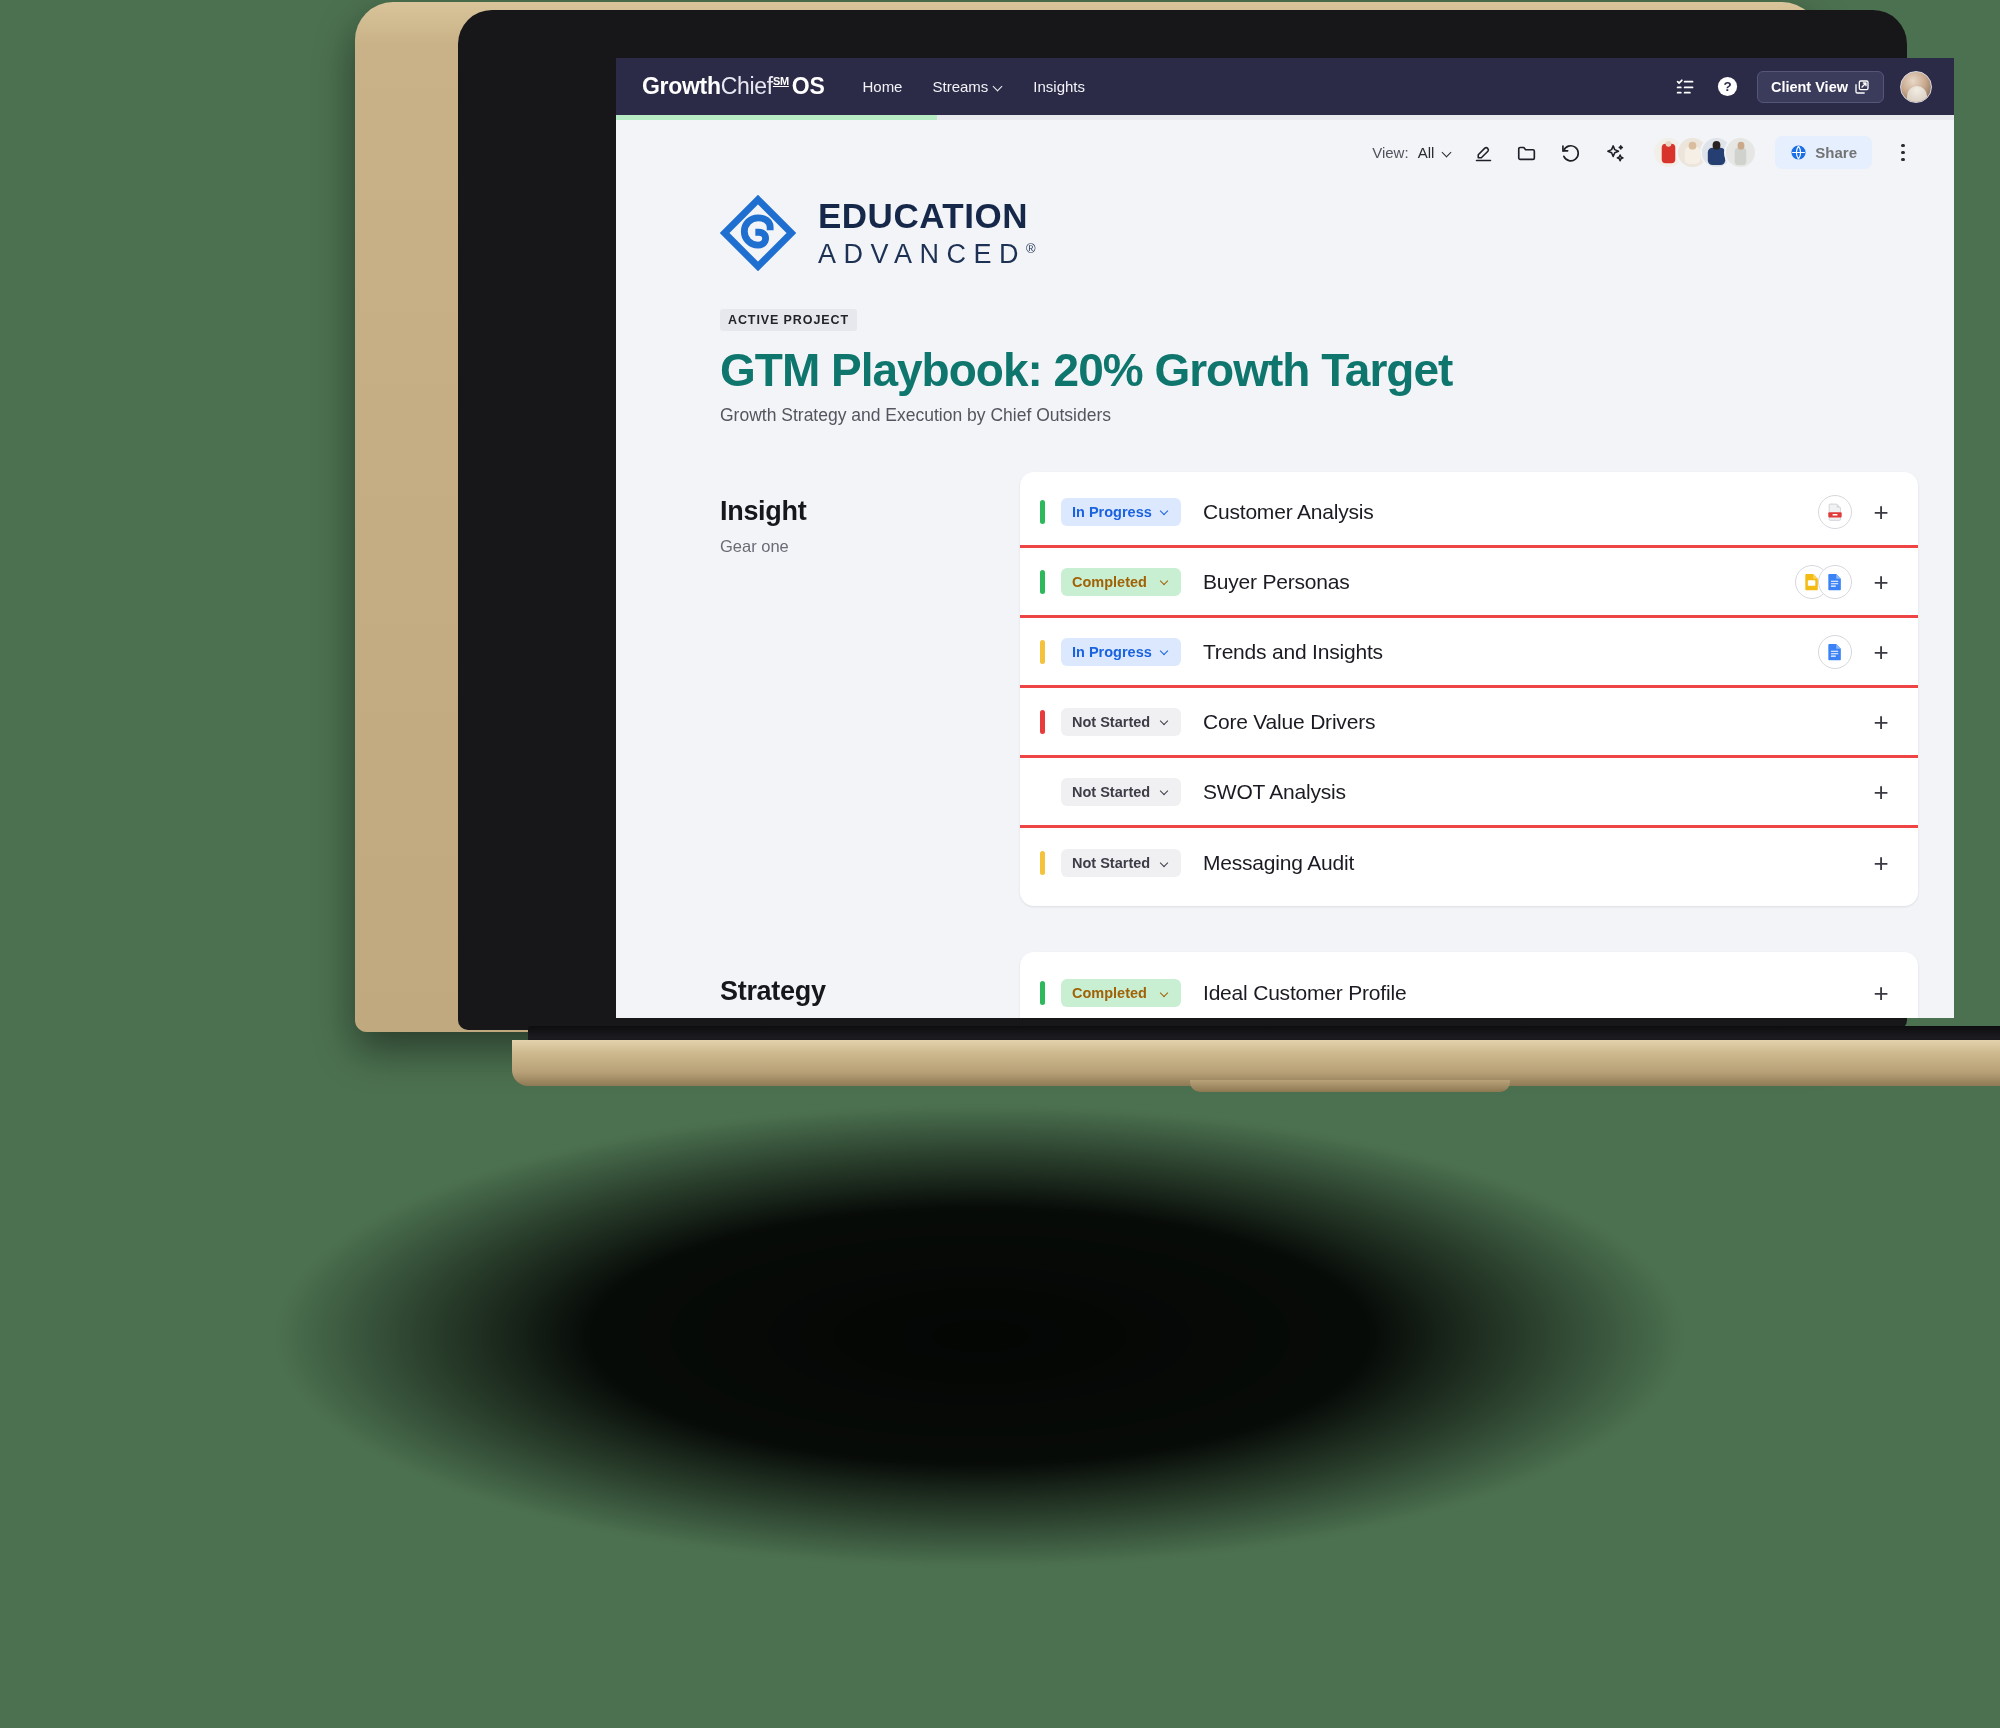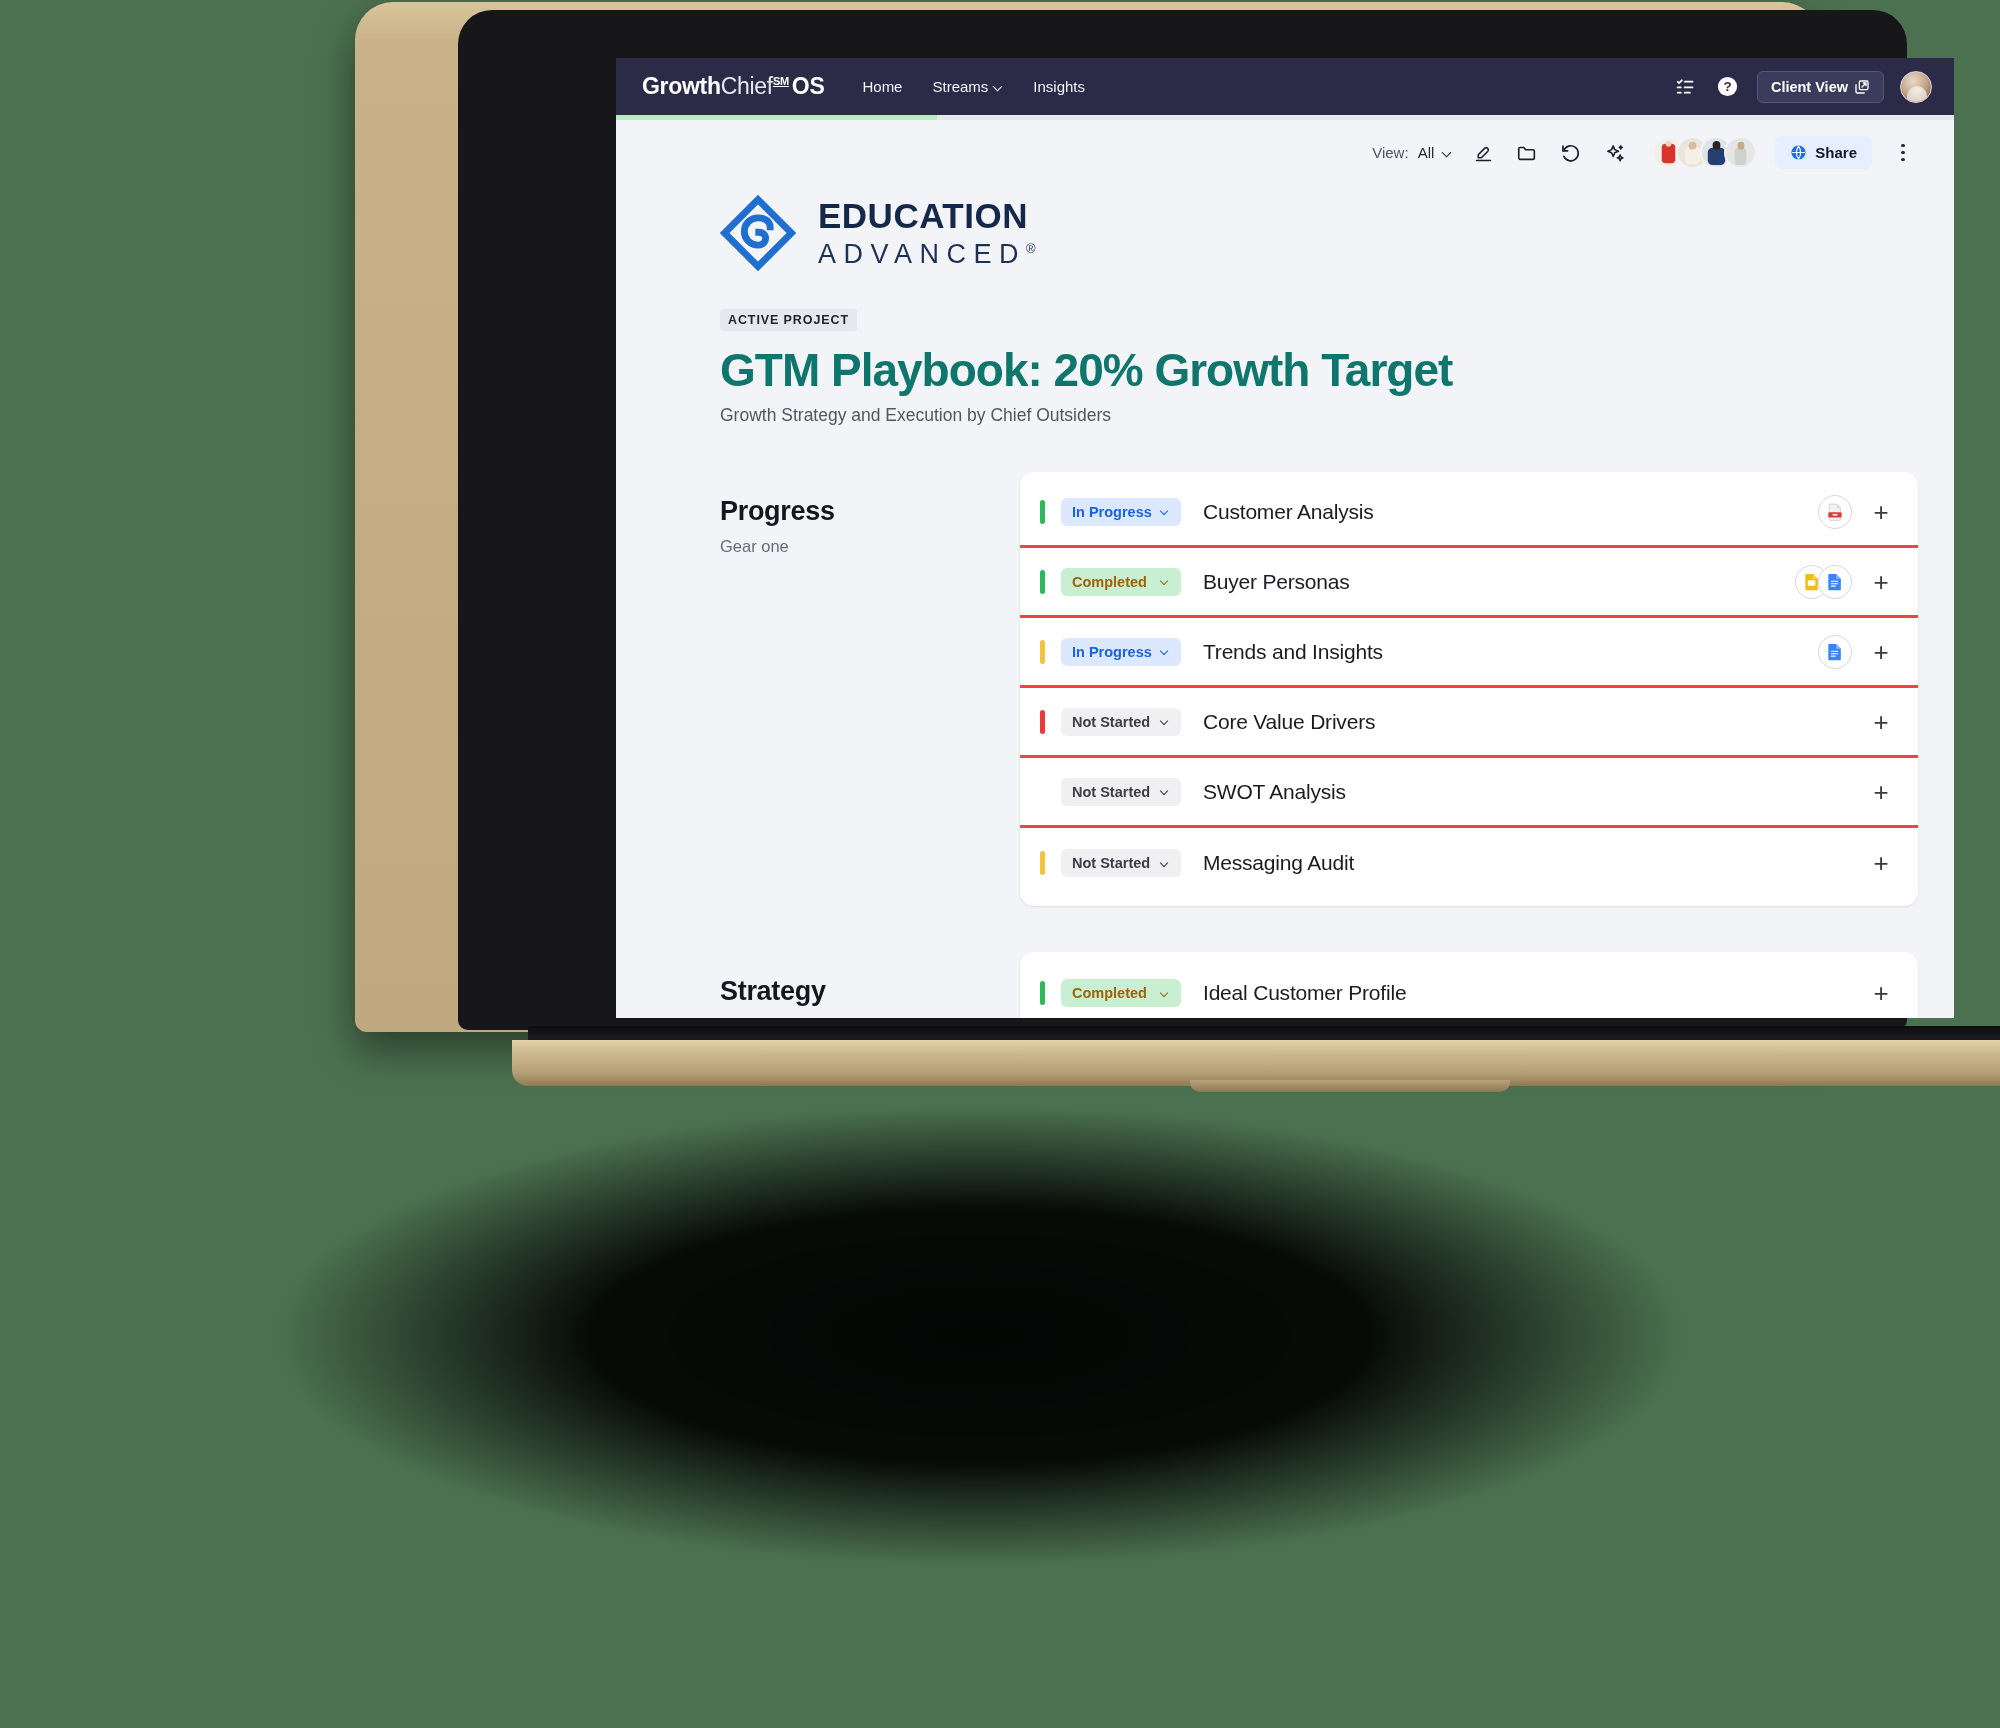--- a/index.html
+++ b/index.html
@@ -102,21 +102,21 @@
     display: flex; align-items: center; justify-content: flex-end;
     gap: 18px; padding: 16px 36px 6px 0;
   }
   .view-select { display: flex; align-items:center; gap: 9px; font-size: 15px; color:#2a2a33; font-weight:500; cursor:pointer;}
   .view-select .lbl-dim { color:#52525e; font-weight:500; }
   .tb-icon { width: 26px; height: 26px; display:flex; align-items:center; justify-content:center; color:#1f1f28; cursor:pointer; }
   .avatars { display:flex; align-items:center; margin-left: 6px; }
   .av { width: 33px; height: 33px; border-radius:50%; border: 2px solid #f3f4f8; margin-left: -9px; overflow:hidden; position:relative;}
   .av:first-child { margin-left:0; }
   .share-btn {
-    display:flex; align-items:center; gap:8px; background:#e6effd; color:#0f172a;
+    display:flex; align-items:center; gap:8px; background:#e6effd; color:#737373;
     border-radius:7px; padding: 8px 15px; font-size: 15px; font-weight: 600; cursor:pointer;
   }
   .kebab { width: 26px; height: 26px; display:flex; flex-direction:column; align-items:center; justify-content:center; gap:3.5px; cursor:pointer; margin-right: 2px;}
   .kebab i { width: 3.6px; height: 3.6px; border-radius: 50%; background: #2a2a33; display:block; }
 
   .content { padding: 6px 36px 0 104px; }
 
   .logo-row { display:flex; align-items:center; gap: 22px; margin-top: 14px; }
   .logo-mark { width: 76px; height: 76px; flex:none; }
   .logo-text { line-height: 1; }
@@ -334,21 +334,21 @@
 
               <div>
                 <div class="badge-active">ACTIVE PROJECT</div>
                 <div class="page-title">GTM Playbook: 20% Growth Target</div>
                 <div class="page-sub">Growth Strategy and Execution by Chief Outsiders</div>
               </div>
 
               <div id="sections-host">
                   <div class="section">
                     <div class="sec-left">
-                      <div class="sec-title">Progress</div>
+                      <div class="sec-title">Insight</div>
                       <div class="sec-sub">Gear one</div>
                     </div>
                     <div class="card">
                       <div class="row">
                         <div class="bar" style="background:#2eb85c"></div>
                         <div class="status inprogress">
                           <span>In Progress</span>
                           <span class="caret"></span>
                         </div>
                         <div class="row-title">Customer Analysis</div>

